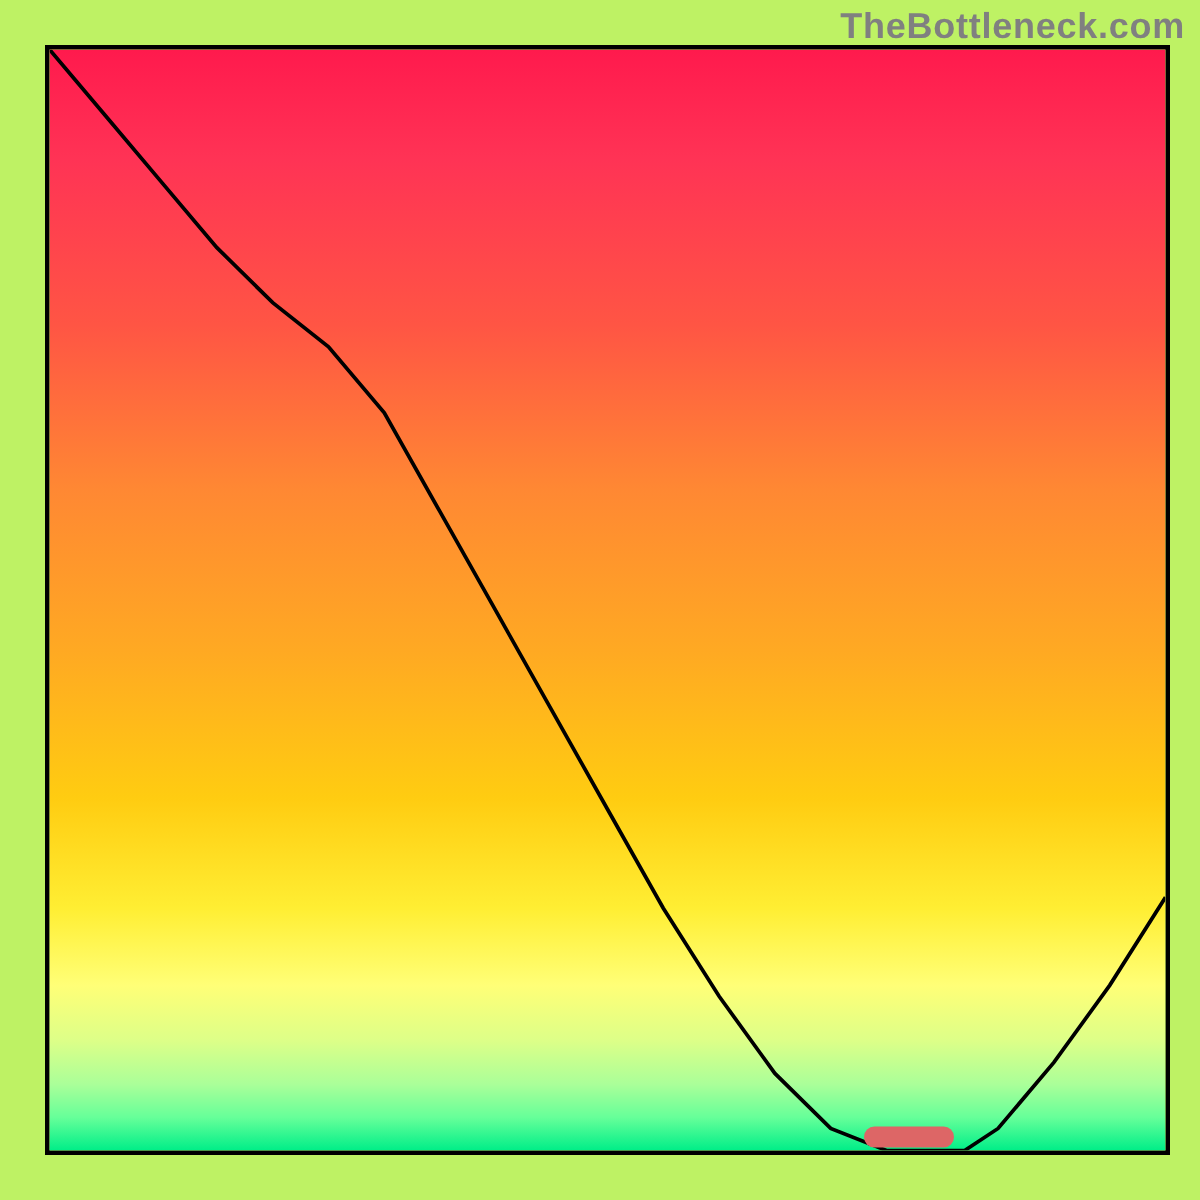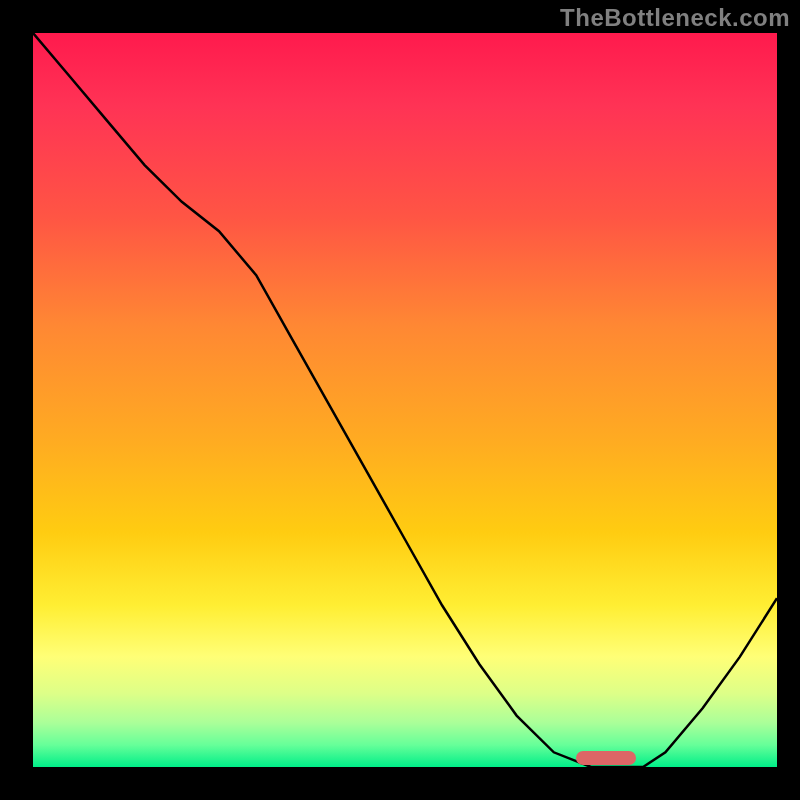--- a/index.html
+++ b/index.html
@@ -5,21 +5,21 @@
   body {
     margin: 0;
     padding: 0;
     background: #ffffff;
     font-family: Arial, Helvetica, sans-serif;
   }
   .chart-container {
     position: relative;
     width: 800px;
     height: 800px;
-    background: #000000;
+    background: #bef264;
   }
   .watermark {
     position: absolute;
     top: 4px;
     right: 10px;
     color: #808080;
     font-size: 24px;
     font-weight: bold;
     letter-spacing: 0.5px;
     z-index: 10;

